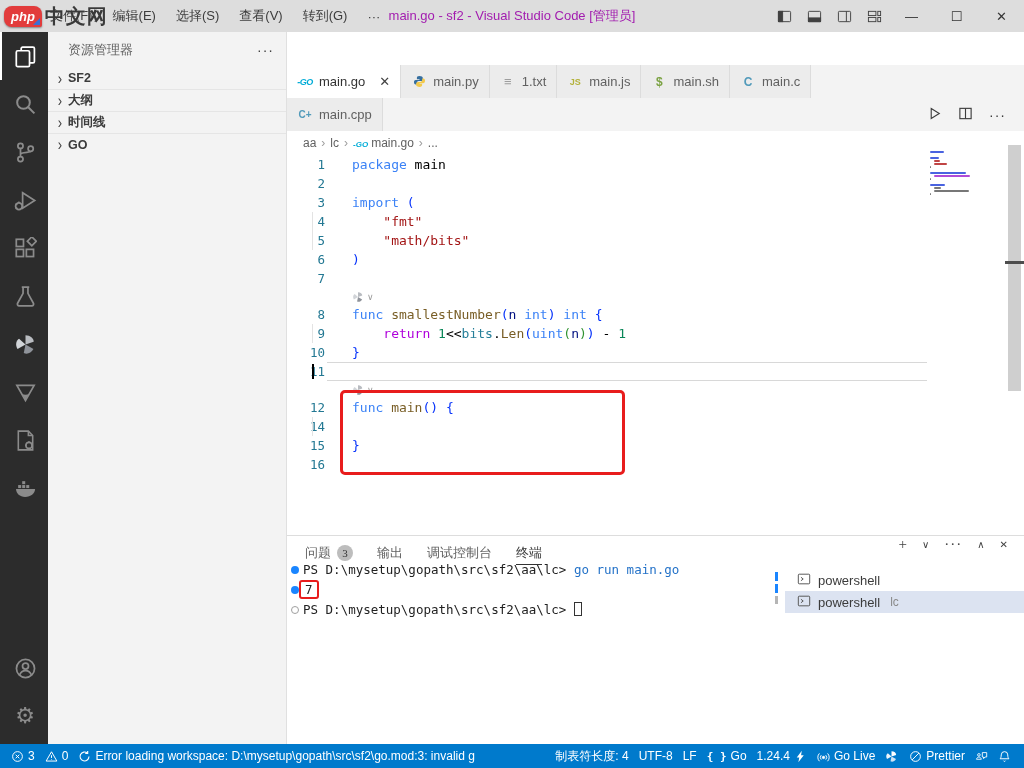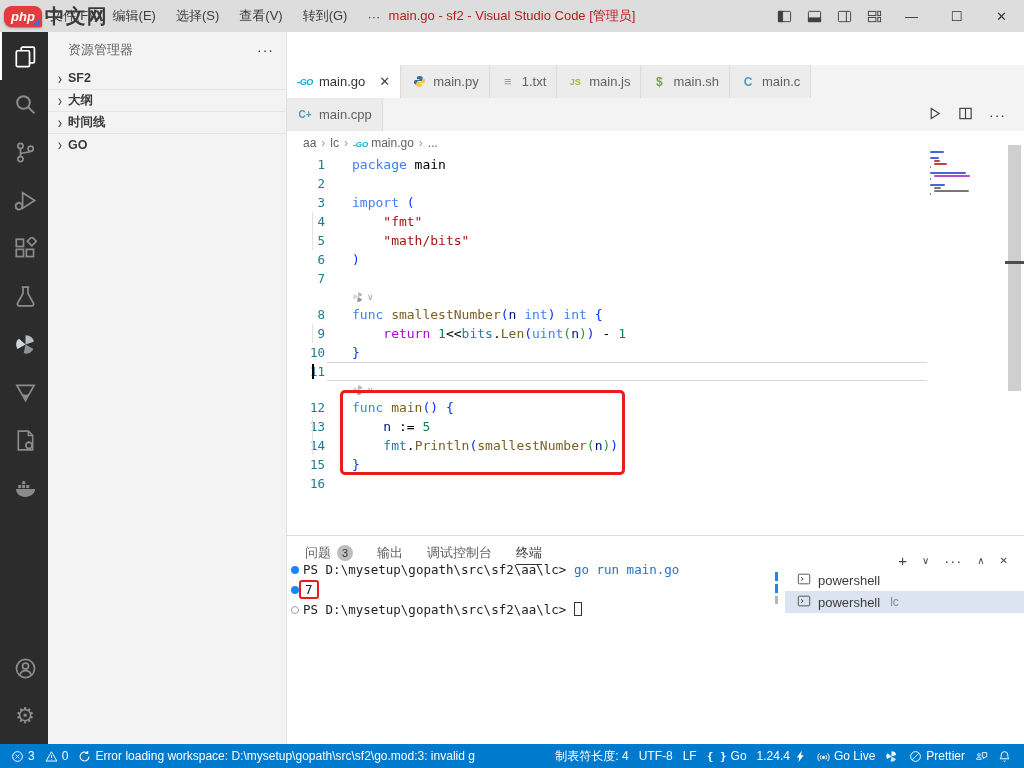--- a/index.html
+++ b/index.html
@@ -7,21 +7,21 @@
   body { font-family:"Liberation Sans","DejaVu Sans",sans-serif; font-size:13px; background:#fff; position:relative; }
 
   
   #titlebar { position:absolute; left:0; top:0; width:1024px; height:32px; background:#dddddd; display:flex; align-items:center; color:#3c3c3c; z-index:40; }
   #logo { position:absolute; left:4px; top:3px; display:flex; align-items:center; z-index:60; }
   #logo .php-badge { background:#e23c3c; color:#fff; font-style:italic; font-weight:bold; font-size:13px; padding:3px 7px; border-radius:8px 8px 2px 8px; position:relative; box-shadow:0 1px 2px rgba(0,0,0,.4); }
   #logo .php-badge:after { content:""; position:absolute; right:-3px; bottom:-3px; border:5px solid transparent; border-left-color:#3b6fd4; transform:rotate(45deg); }
   #logo .cn { font-size:20px; font-weight:bold; color:#3a3a3a; margin-left:3px; letter-spacing:1px; text-shadow:0 0 1px rgba(255,255,255,.6); }
   #menus { display:flex; margin-left:40px; height:100%; align-items:center; }
   #menus .menu-item { padding:0 10px; height:100%; display:flex; align-items:center; cursor:default; }
-  #win-title { position:absolute; left:0; right:0; text-align:center; pointer-events:none; color:#b91c1c; }
+  #win-title { position:absolute; left:0; right:0; text-align:center; pointer-events:none; color:#a21caf; }
   #win-controls { position:absolute; right:0; top:0; height:32px; display:flex; align-items:center; }
   #win-controls .lay { width:30px; height:32px; display:flex; align-items:center; justify-content:center; color:#404040; }
   #win-controls .wbtn { width:45px; height:32px; display:flex; align-items:center; justify-content:center; font-size:13px; color:#333; }
   #win-controls svg { width:15px; height:15px; }
 
   
   #activitybar { position:absolute; left:0; top:32px; width:48px; height:712px; background:#2c2c2c; display:flex; flex-direction:column; z-index:30; }
   .act-item { width:48px; height:48px; display:flex; align-items:center; justify-content:center; color:#8b8b8b; border-left:2px solid transparent; }
   .act-item.active { color:#ffffff; border-left:2px solid #ffffff; }
   .act-item svg { width:23px; height:23px; }
@@ -76,21 +76,21 @@
 
   #minimap { position:absolute; left:643px; top:86px; width:40px; }
   #minimap .mbar { height:2px; margin-bottom:1px; border-radius:1px; }
   #scrollbar { position:absolute; left:721px; top:80px; width:13px; height:246px; background:rgba(110,110,110,.33); }
   #scroll-deco { position:absolute; left:718px; top:196px; width:19px; height:3px; background:#4d4d4d; }
 
   .redbox-code { position:absolute; left:53px; top:325px; width:285px; height:85px; border:3px solid #e81c1c; border-radius:5px; z-index:10; }
 
   
   #panel { position:absolute; left:287px; top:535px; width:737px; height:209px; background:#fff; border-top:1px solid #ddd; }
-  #panel-tabs { display:flex; align-items:flex-end; height:33px; padding-left:18px; color:#616161; }
+  #panel-tabs { display:flex; align-items:flex-start; height:33px; padding-left:18px; color:#616161;font-family:Liberation Serif, serif; }
   .ptab { margin-right:24px; display:flex; align-items:center; height:100%; position:relative; }
   .ptab.active { color:#3b3b3b; }
   .ptab.active:after { content:""; position:absolute; left:0; right:0; bottom:4px; height:1.5px; background:#323232; }
   .ptab .badge { margin-left:6px; background:#bdbdbd; color:#333; border-radius:50%; width:16px; height:16px; font-size:11px; display:flex; align-items:center; justify-content:center; }
   #panel-actions { margin-left:auto; display:flex; align-items:center; gap:15px; padding-right:16px; color:#424242; font-size:15px; }
   #panel-actions .sm { font-size:10px; }
   #panel-actions .dots { letter-spacing:1px; }
   #term { position:absolute; left:0; top:24px; width:490px; }
   .term-line { position:relative; height:20px; line-height:20px; padding-left:16px; font-family:"DejaVu Sans Mono","Liberation Mono",monospace; font-size:12.5px; color:#222; white-space:pre; }
   .term-deco { position:absolute; left:4px; top:6px; width:8px; height:8px; border-radius:50%; }
@@ -419,27 +419,21 @@
           <path d="M8 8L8 1.6c3.4 0 5.7 2.1 5.7 4.5z" fill="#8f939a" transform="rotate(120 8 8)"></path>
           <path d="M8 8L8 1.6c3.4 0 5.7 2.1 5.7 4.5z" fill="#d1d4d8" transform="rotate(240 8 8)"></path>
         </svg>
         <span class="chev">∨</span>
       </div>
       <div class="code-row">
         <div class="num">12</div>
         <div class="ctext"><span class="tok-kw">func</span><span class="tok-pl"> </span><span class="tok-fn">main</span><span class="tok-br">(</span><span class="tok-br">)</span><span class="tok-pl"> </span><span class="tok-br">{</span></div>
       </div>
       <div class="code-row">
-        <div class="num">13</div>
-        <div class="ctext"><span class="tok-pl">    </span><span class="tok-var">n</span><span class="tok-pl"> := </span><span class="tok-num">5</span></div>
-        <div class="guide"></div>
-      </div>
-      <div class="code-row">
         <div class="num">14</div>
-        <div class="ctext"><span class="tok-pl">    </span><span class="tok-type">fmt</span><span class="tok-pl">.</span><span class="tok-fn">Println</span><span class="tok-br">(</span><span class="tok-fn">smallestNumber</span><span class="tok-br2">(</span><span class="tok-var">n</span><span class="tok-br2">)</span><span class="tok-br">)</span></div>
         <div class="guide"></div>
       </div>
       <div class="code-row">
         <div class="num">15</div>
         <div class="ctext"><span class="tok-br">}</span></div>
       </div>
       <div class="code-row">
         <div class="num">16</div>
         <div class="ctext"></div>
       </div>

